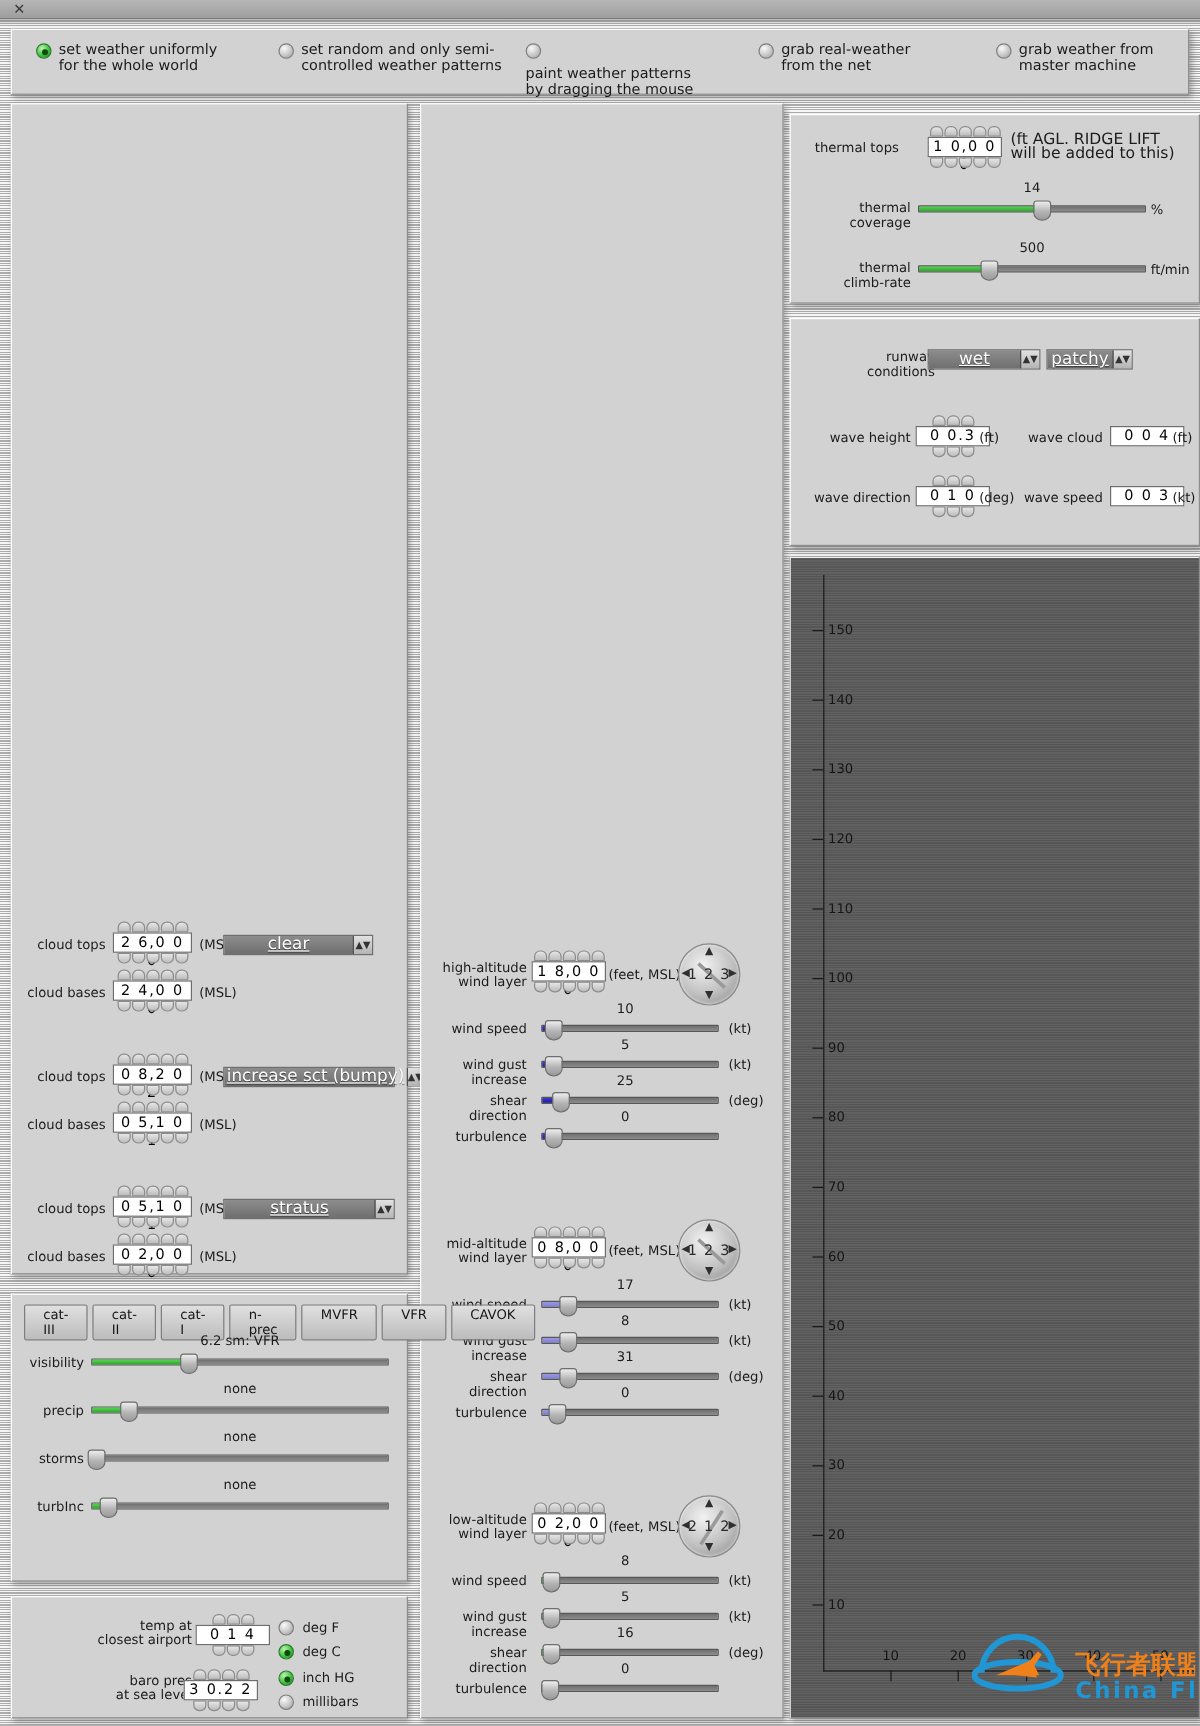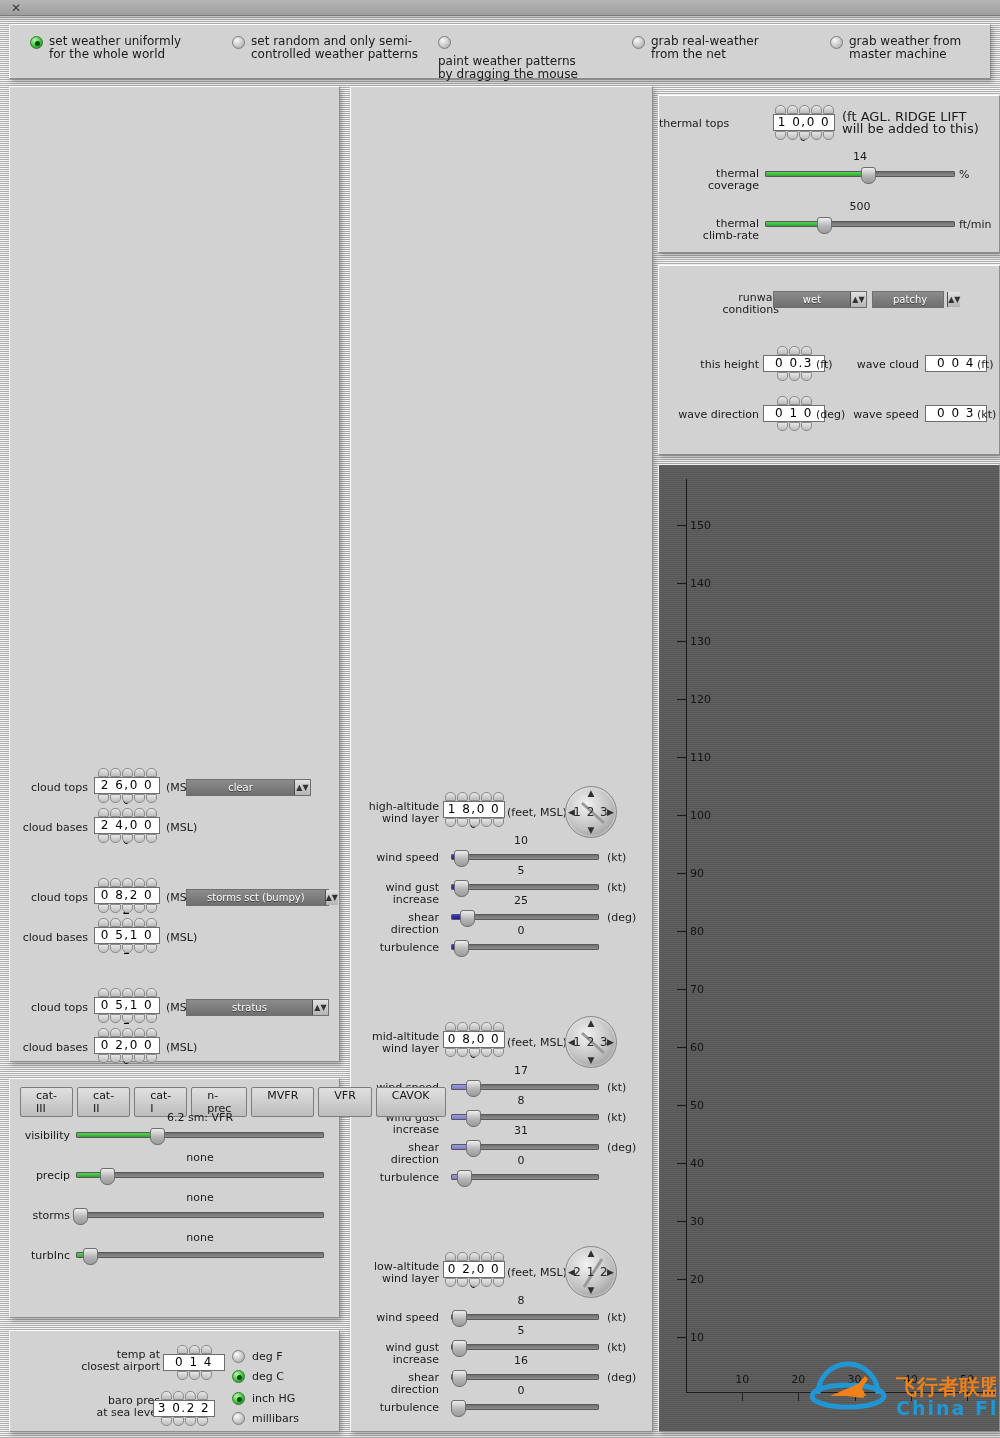--- a/index.html
+++ b/index.html
@@ -108,22 +108,22 @@
     height:17px; line-height:15px; padding:0 3px; min-width:62px;
   }
 
   
   .popup{
     display:inline-flex; align-items:stretch; height:17px; vertical-align:middle;
     border:1px solid #6f6f6f;
     background:linear-gradient(to bottom,#8c8c8c,#6f6f6f);
   }
   .popup .pv{
-    flex:1; color:#fff; font-size:10px; text-align:center; line-height:15px;
-    padding:0 20px; text-shadow:0 1px 0 rgba(0,0,0,.5); white-space:nowrap;
+    flex:1; color:#fff; font-size:14px; text-align:center; line-height:15px;
+    padding:0 2px; text-shadow:0 1px 0 rgba(0,0,0,.5); white-space:nowrap;text-decoration:underline;
   }
   .popup .parrow{
     width:16px; border-left:1px solid #4f4f4f;
     background:linear-gradient(to bottom,#e2e2e2,#b4b4b4);
     display:flex; align-items:center; justify-content:center;
     font-size:8px; line-height:7px; color:#333;
   }
   .parrow span{ display:block; }
 
   
@@ -271,21 +271,21 @@
       <div class="spinrow">
         <div class="spin-dn"></div>
         <div class="spin-dn"></div>
         <div class="spin-dn"></div>
         <div class="spin-dn"></div>
         <div class="spin-dn"></div>
       </div>
     </div>
     <div style="position: absolute; left: 156px; top: 805px; font-size: 11px; line-height: 12px; white-space: pre-line;">(MSL)</div>
     <div class="popup" style="width: 143px; position: absolute; left: 176px; top: 802px;">
-      <div class="pv">storms sct (bumpy)</div>
+      <div class="pv">increase sct (bumpy)</div>
       <div class="parrow">
         <span>▲</span>
         <span>▼</span>
       </div>
     </div>
     <div class="rowlab" style="position: absolute; left: 0px; top: 845px; width: 78px; text-align: right;">cloud bases</div>
     <div class="numfield" style="position: absolute; left: 84px; top: 831px;">
       <div class="spinrow">
         <div class="spin-up"></div>
         <div class="spin-up"></div>
@@ -626,21 +626,21 @@
       <div class="radio on"></div>
       <span>inch HG</span>
     </div>
     <div style="position: absolute; left: 222px; top: 80px; display: flex; align-items: center; gap: 7px;">
       <div class="radio"></div>
       <span>millibars</span>
     </div>
   </div>
 
 <div class="panel" id="thermalpanel">
-    <div class="rowlab" style="position: absolute; left: 0px; top: 22px; width: 110px; text-align: left;">thermal tops</div>
+    <div class="rowlab" style="position: absolute; left: 0px; top: 22px; width: 110px; text-align: center;">thermal tops</div>
     <div class="numfield" style="position: absolute; left: 114px; top: 9px;">
       <div class="spinrow">
         <div class="spin-up"></div>
         <div class="spin-up"></div>
         <div class="spin-up"></div>
         <div class="spin-up"></div>
         <div class="spin-up"></div>
       </div>
       <div class="numbox" style="width: 62px;">1 0,0 0 0</div>
       <div class="spinrow">
@@ -683,21 +683,21 @@
         <span>▼</span>
       </div>
     </div>
     <div class="popup" style="width: 72px; position: absolute; left: 213px; top: 25px;">
       <div class="pv">patchy</div>
       <div class="parrow">
         <span>▲</span>
         <span>▼</span>
       </div>
     </div>
-    <div class="rowlab" style="position: absolute; left: 10px; top: 93px; width: 90px; text-align: right;">this height</div>
+    <div class="rowlab" style="position: absolute; left: 10px; top: 93px; width: 90px; text-align: right;">wave height</div>
     <div class="numfield" style="position: absolute; left: 104px; top: 80px;">
       <div class="spinrow">
         <div class="spin-up"></div>
         <div class="spin-up"></div>
         <div class="spin-up"></div>
       </div>
       <div class="numbox" style="width: 48px; text-align: center;">0 0.3</div>
       <div class="spinrow">
         <div class="spin-dn"></div>
         <div class="spin-dn"></div>

